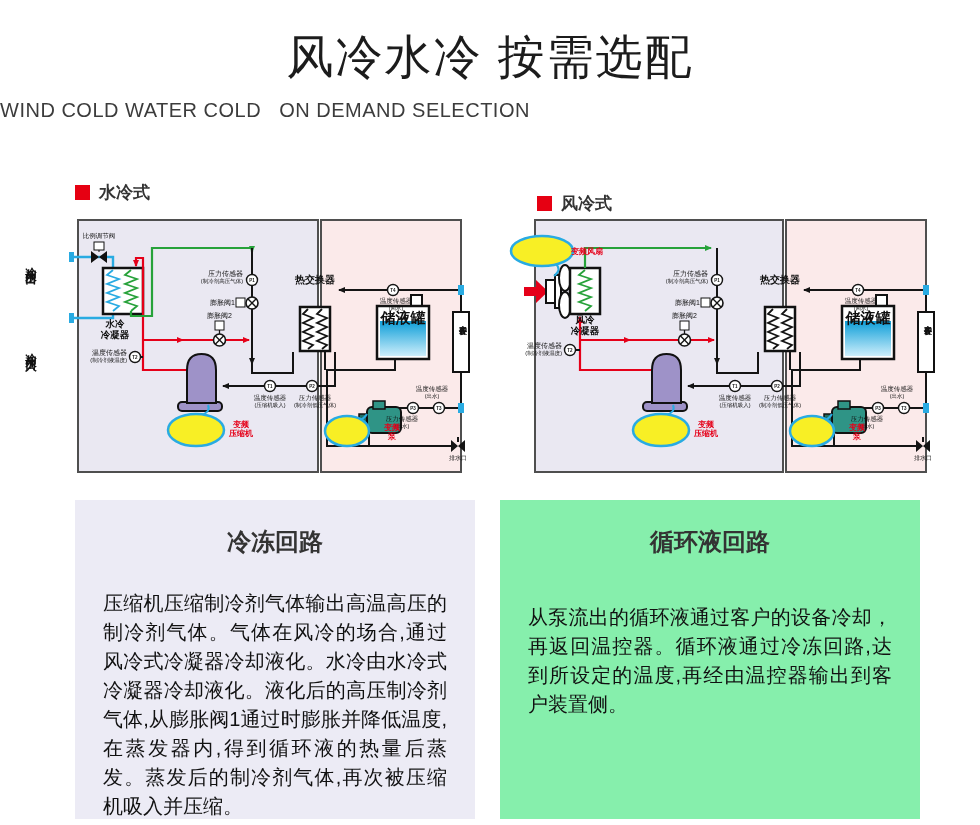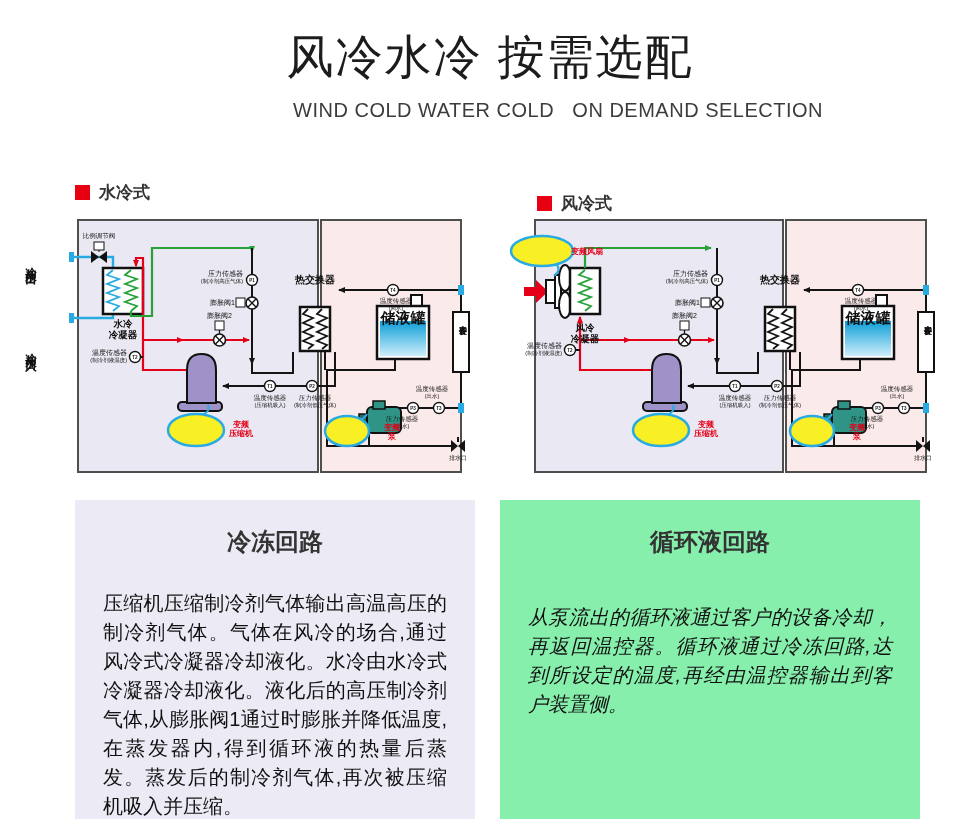--- a/index.html
+++ b/index.html
@@ -1,18 +1,18 @@
 <!DOCTYPE html>
 <html><head>
 <meta charset="utf-8">
 <style>
   html,body{margin:0;padding:0;background:#fff;}
   body{width:980px;height:825px;position:relative;font-family:"Liberation Sans","DejaVu Sans",sans-serif;overflow:hidden;}
   .page-title{position:absolute;left:0;top:26px;width:980px;text-align:center;font-size:47px;font-weight:400;color:#1c1c1c;letter-spacing:2px;}
-  .page-subtitle{position:absolute;left:0;top:99px;width:823px;text-align:right;font-size:20px;color:#3c3c3c;letter-spacing:0.5px;white-space:pre;}
+  .page-subtitle{position:absolute;left:0;top:99px;width:823px;text-align:left;font-size:20px;color:#3c3c3c;letter-spacing:0.5px;white-space:pre;}
   .sec-h{position:absolute;display:flex;align-items:center;gap:9px;}
   .red-sq{width:15px;height:15px;background:#e60012;}
   .sec-h .t{font-size:17px;font-weight:bold;color:#333;}
   .diagram{position:absolute;width:460px;height:262px;}
   .diagram svg{position:absolute;left:0;top:0;}
   .lbl{position:absolute;font-size:7px;color:#101010;line-height:1.18;text-align:center;}
   .lbl .b{display:block;}
   .lbl .s{display:block;font-size:5.5px;color:#101010;}
   .rt{text-align:right;}
   .cond-name{font-size:9.5px;font-weight:bold;}
@@ -35,21 +35,21 @@
   .sc{fill:#fff;stroke:#141414;stroke-width:1.4;}
   .st{font-size:4.5px;text-anchor:middle;fill:#111;font-weight:bold;font-family:"Liberation Sans",sans-serif;}
   .vx circle{fill:#fff;stroke:#141414;stroke-width:1.6;}
   .vx line{stroke:#141414;stroke-width:1.3;}
   .tail{stroke:#29abe2;stroke-width:2;fill:none;}
   .box{position:absolute;top:500px;height:319px;}
   .box .bt{margin-top:26px;text-align:center;font-size:24px;font-weight:bold;color:#333;}
   .box p{font-size:20px;line-height:1.45;color:#111;text-align:justify;margin:31px 28px 0 28px;}
   .box-left{left:75px;width:400px;background:#ECEBF5;}
   .box-right{left:500px;width:420px;background:#86efac;}
-  .box-right p{margin-top:45px;font-style:italic;}
+  .box-right p{margin-top:45px;}
 </style>
 </head>
 <body>
 
 <div class="page-title">风冷水冷 按需选配</div>
 <div class="page-subtitle">WIND COLD WATER COLD   ON DEMAND SELECTION</div>
 
 <div class="sec-h" style="left:75px;top:181px;">
   <span class="red-sq"></span>
   <span class="t">水冷式</span>
@@ -169,21 +169,21 @@
       <circle class="sc" cx="398" cy="190" r="5.5"></circle>
         <text class="st" x="398" y="191.8">P3</text>
       <circle class="sc" cx="424" cy="190" r="5.5"></circle>
         <text class="st" x="424" y="191.8">T3</text>
     </g>
   </svg>
 
   <span class="vlab" style="left:8px;top:40px;">冷却水出口</span>
   <span class="vlab" style="left:8px;top:126px;">冷却水入口</span>
   <div class="lbl" style="left:50px;top:14px;width:68px;font-size:6.5px;">比例调节阀</div>
-  <div class="lbl cond-name" style="left:78px;top:100px;width:60px;">
+  <div class="lbl cond-name" style="left:70px;top:100px;width:60px;">
     <span class="b">水冷</span>
     <span class="b">冷凝器</span>
   </div>
   <div class="lbl rt" style="left:158px;top:52px;width:70px;">
     <span class="b">压力传感器</span>
     <span class="s">(制冷剂高压气体)</span>
   </div>
   <div class="lbl rt" style="left:176px;top:81px;width:44px;">膨胀阀1</div>
   <div class="lbl" style="left:176px;top:94px;width:57px;">膨胀阀2</div>
   <div class="lbl rt" style="left:40px;top:131px;width:72px;">
@@ -314,21 +314,21 @@
       <circle class="sc" cx="378" cy="72" r="5.5"></circle>
         <text class="st" x="378" y="73.8">T4</text>
       <circle class="sc" cx="398" cy="190" r="5.5"></circle>
         <text class="st" x="398" y="191.8">P3</text>
       <circle class="sc" cx="424" cy="190" r="5.5"></circle>
         <text class="st" x="424" y="191.8">T3</text>
     </g>
   </svg>
 
   <div class="lbl ytext" style="left:33px;top:29px;width:58px;">变频风扇</div>
-  <div class="lbl cond-name" style="left:75px;top:104px;width:60px;">
+  <div class="lbl cond-name" style="left:75px;top:96px;width:60px;">
     <span class="b">风冷</span>
     <span class="b">冷凝器</span>
   </div>
   <div class="lbl rt" style="left:158px;top:52px;width:70px;">
     <span class="b">压力传感器</span>
     <span class="s">(制冷剂高压气体)</span>
   </div>
   <div class="lbl rt" style="left:176px;top:81px;width:44px;">膨胀阀1</div>
   <div class="lbl" style="left:176px;top:94px;width:57px;">膨胀阀2</div>
   <div class="lbl rt" style="left:12px;top:124px;width:70px;">

